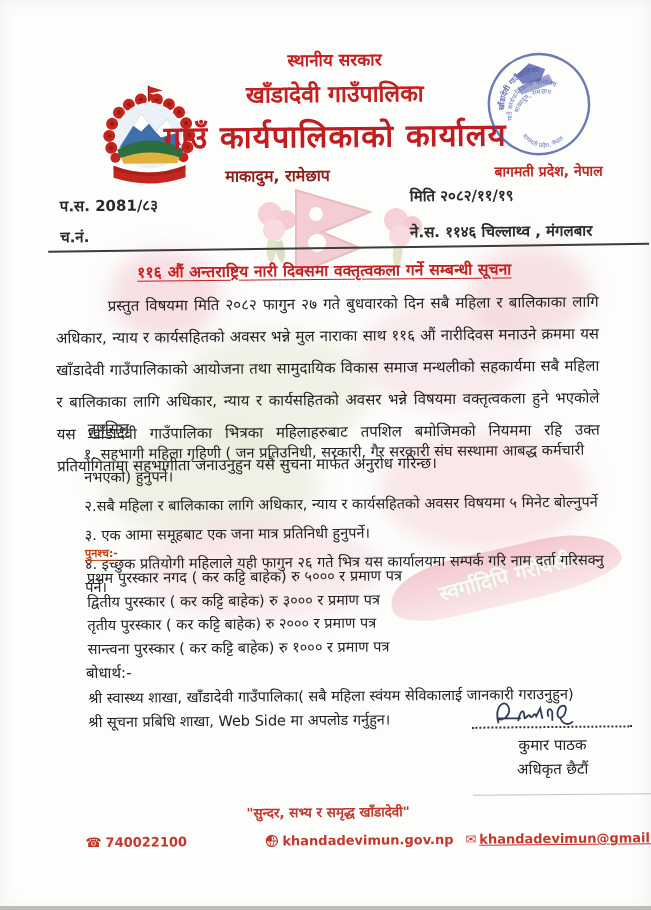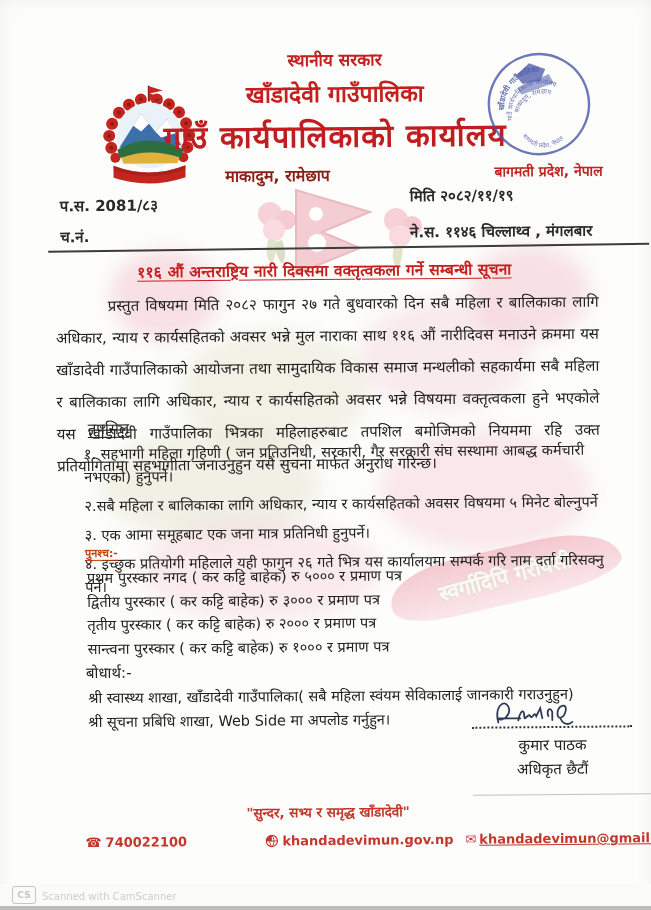--- a/index.html
+++ b/index.html
@@ -256,19 +256,15 @@
         <span class="txt">khandadevimun.gov.np</span>
       </div>
       <div class="f-mail">
         <span class="ficon">✉</span>
         <span class="txt">khandadevimun@gmail.com</span>
       </div>
     </div>
 
   </div>
 
-  <div class="cs-bar">
-    <div class="cs-badge">CS</div>
-    <div class="cs-text">Scanned with CamScanner</div>
-  </div>
   <div class="bottom-edge"></div>
 
 </div>
 
 </body></html>

